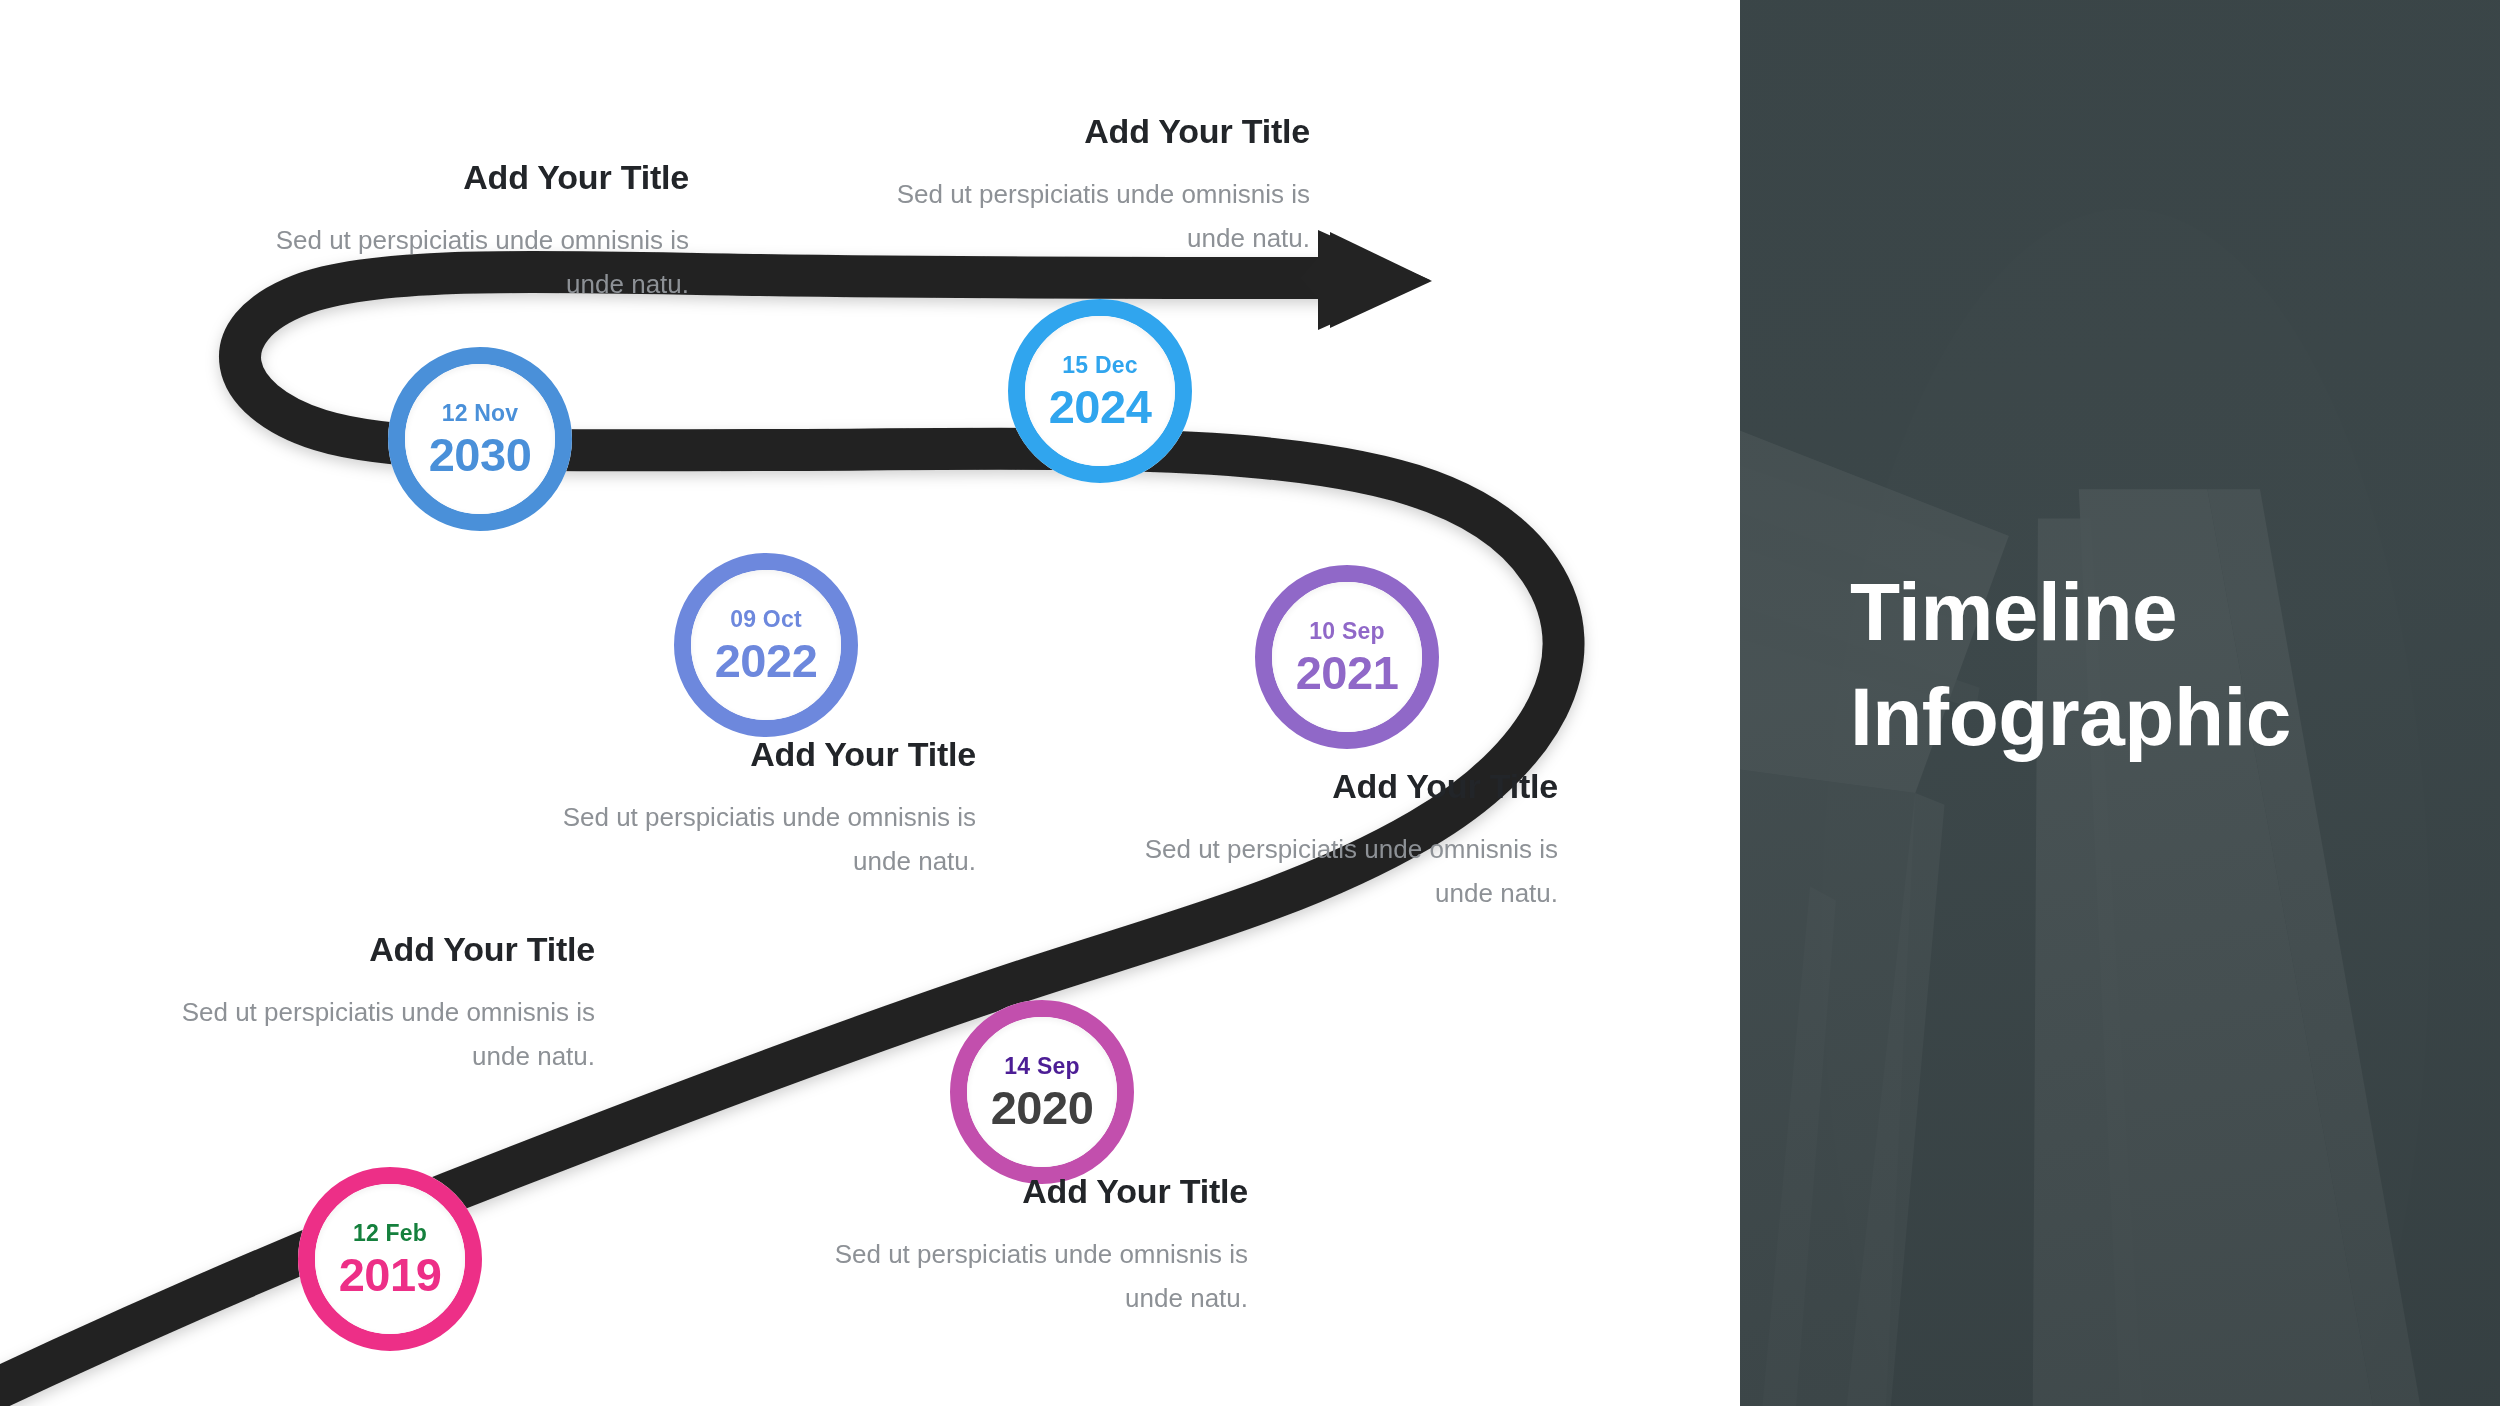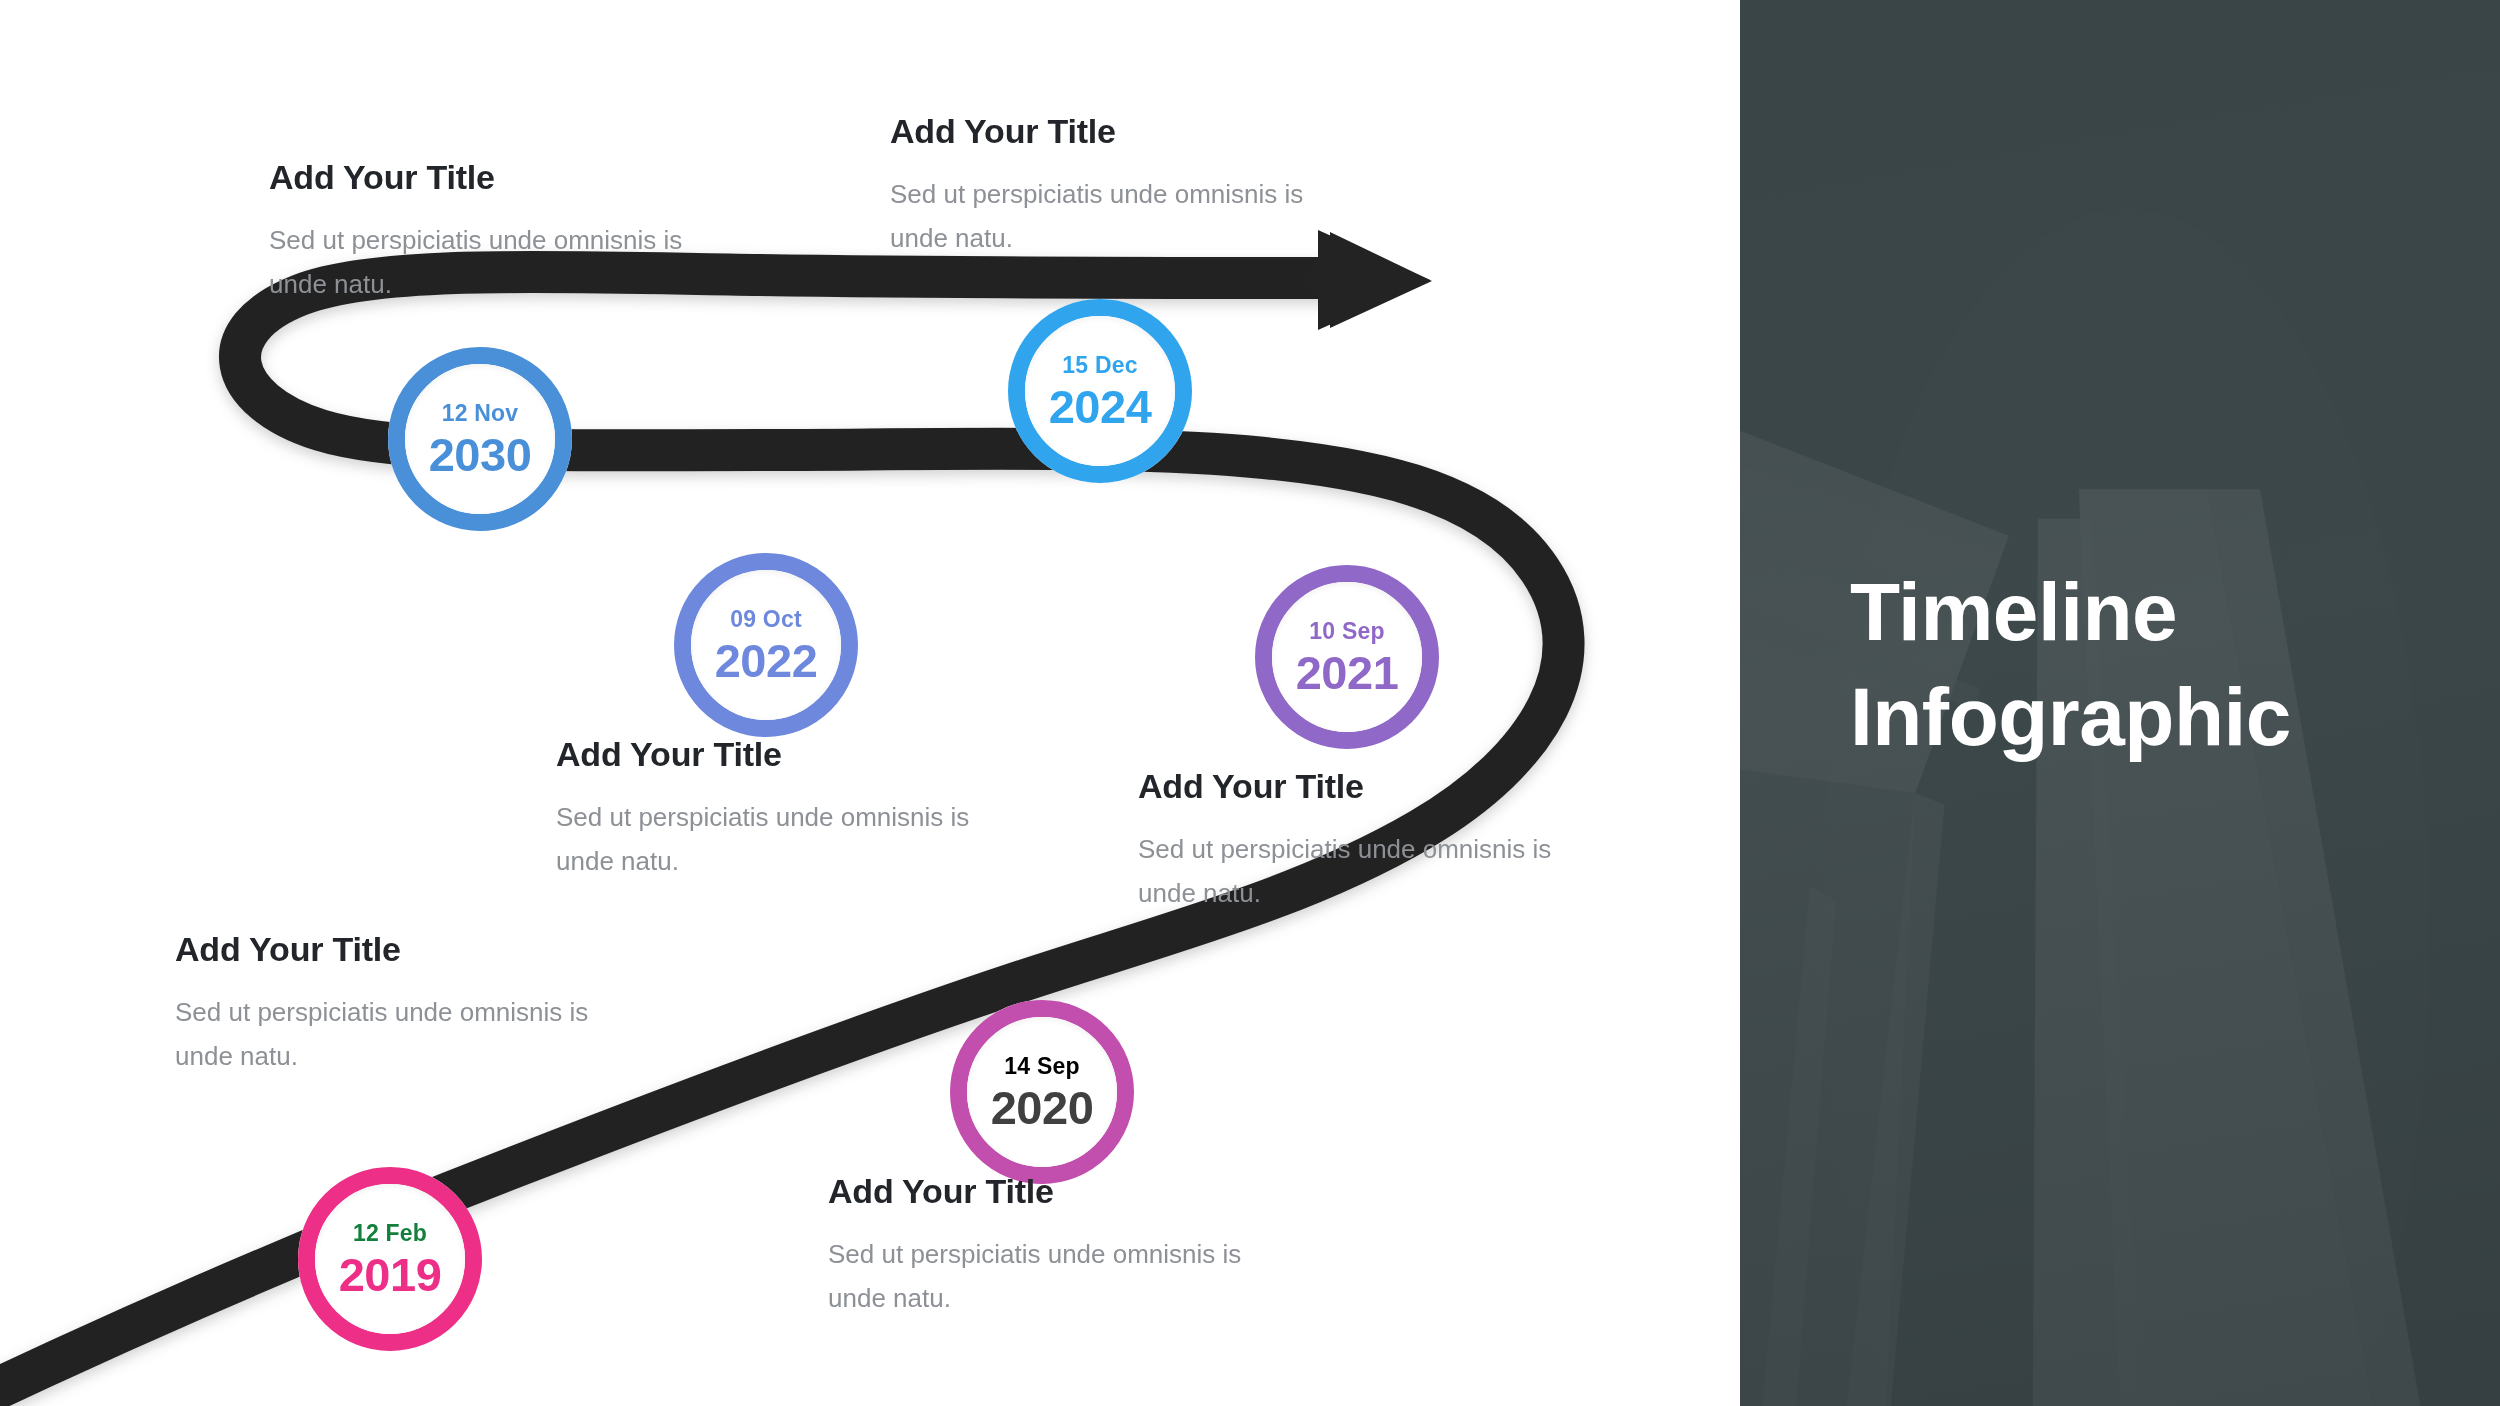--- a/index.html
+++ b/index.html
@@ -103,21 +103,21 @@
     font-weight: bold;
     letter-spacing: -0.5px;
     line-height: 1;
     z-index: 3;
   }
 
   
   .tbox {
     position: absolute;
     width: 420px;
-    text-align: left;
+    text-align: right;
   }
   .tbox-title {
     font-size: 34px;
     font-weight: bold;
     color: #222529;
     margin-bottom: 22px;
     letter-spacing: -0.2px;
   }
   .tbox-desc {
     font-size: 26px;
@@ -156,21 +156,21 @@
   <div class="milestone" style="left:298px; top:1167px;">
     <span class="ring" style="border-color:#ed2f87;"></span>
     <span class="inner"></span>
     <span class="ms-day" style="color:#15803d;">12 Feb</span>
     <span class="ms-year" style="color:#ed2f87;">2019</span>
   </div>
 
   <div class="milestone" style="left:950px; top:1000px;">
     <span class="ring" style="border-color:#c24fad;"></span>
     <span class="inner"></span>
-    <span class="ms-day" style="color:#000000;">14 Sep</span>
+    <span class="ms-day" style="color:#4c1d95;">14 Sep</span>
     <span class="ms-year" style="color:#404040;">2020</span>
   </div>
 
   <div class="milestone" style="left:1255px; top:565px;">
     <span class="ring" style="border-color:#9068c8;"></span>
     <span class="inner"></span>
     <span class="ms-day" style="color:#9068c8;">10 Sep</span>
     <span class="ms-year" style="color:#9068c8;">2021</span>
   </div>
 

